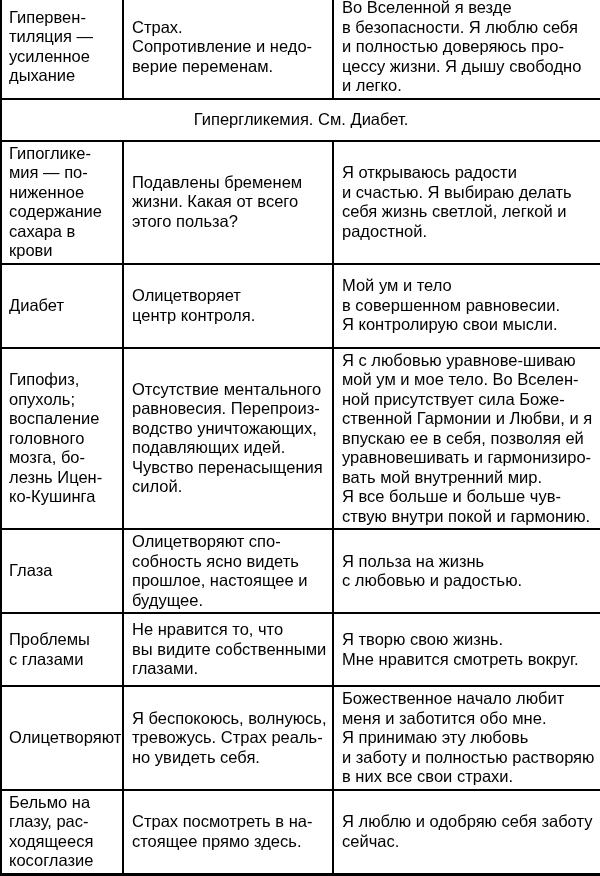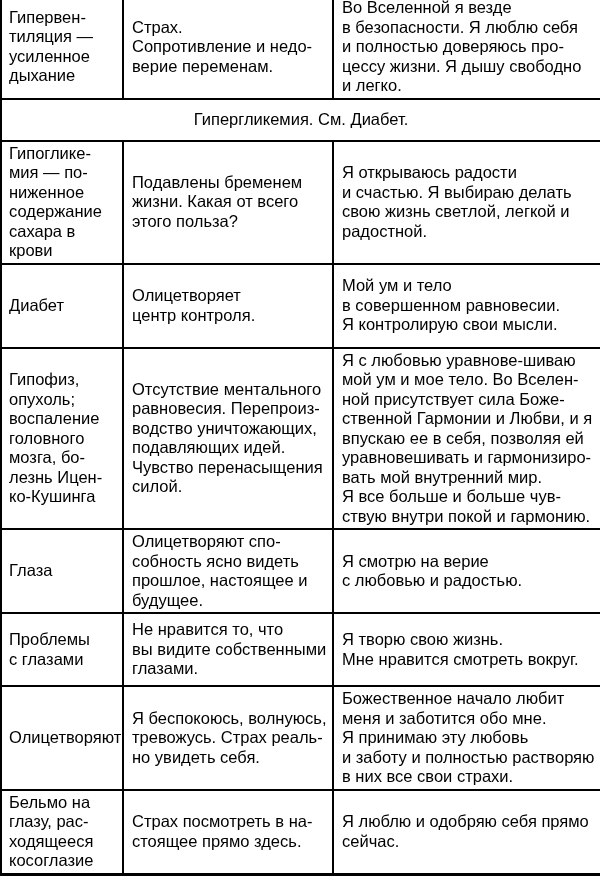--- a/index.html
+++ b/index.html
@@ -82,21 +82,21 @@
 мия — по-
 ниженное
 содержание
 сахара в
 крови</td>
       <td class="cause-cell">Подавлены бременем
 жизни. Какая от всего
 этого польза?</td>
       <td class="affirmation-cell">Я открываюсь радости
 и счастью. Я выбираю делать
-свою жизнь светлой, легкой и
+себя жизнь светлой, легкой и
 радостной.</td>
     </tr>
     <tr class="r4">
       <td class="ailment-cell">Диабет</td>
       <td class="cause-cell">Олицетворяет
 центр контроля.</td>
       <td class="affirmation-cell">Мой ум и тело
 в совершенном равновесии.
 Я контролирую свои мысли.</td>
     </tr>
@@ -123,21 +123,21 @@
 вать мой внутренний мир.
 Я все больше и больше чув-
 ствую внутри покой и гармонию.</td>
     </tr>
     <tr class="r6">
       <td class="ailment-cell">Глаза</td>
       <td class="cause-cell">Олицетворяют спо-
 собность ясно видеть
 прошлое, настоящее и
 будущее.</td>
-      <td class="affirmation-cell">Я смотрю на верие
+      <td class="affirmation-cell">Я польза на жизнь
 с любовью и радостью.</td>
     </tr>
     <tr class="r7">
       <td class="ailment-cell">Проблемы
 с глазами</td>
       <td class="cause-cell">Не нравится то, что
 вы видите собственными
 глазами.</td>
       <td class="affirmation-cell">Я творю свою жизнь.
 Мне нравится смотреть вокруг.</td>
@@ -153,17 +153,17 @@
 и заботу и полностью растворяю
 в них все свои страхи.</td>
     </tr>
     <tr class="r9">
       <td class="ailment-cell">Бельмо на
 глазу, рас-
 ходящееся
 косоглазие</td>
       <td class="cause-cell">Страх посмотреть в на-
 стоящее прямо здесь.</td>
-      <td class="affirmation-cell">Я люблю и одобряю себя прямо
+      <td class="affirmation-cell">Я люблю и одобряю себя заботу
 сейчас.</td>
     </tr>
   </tbody>
 </table>
 
 </body></html>

